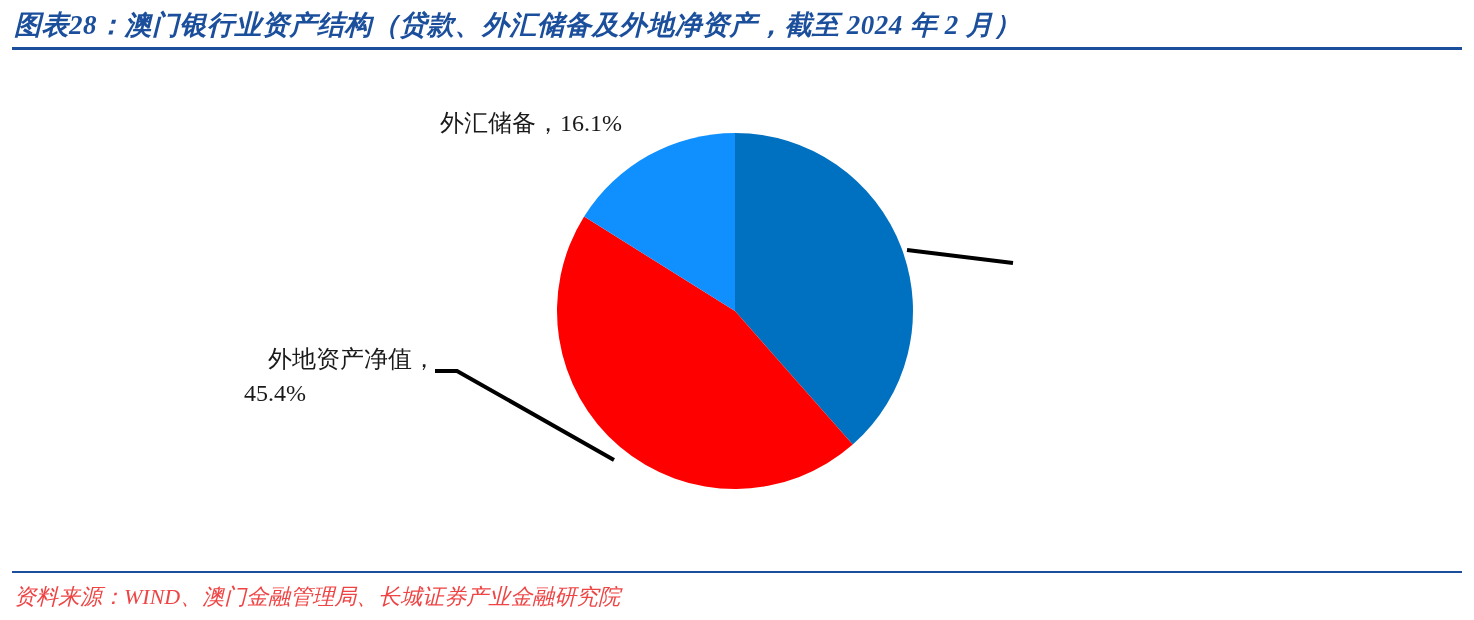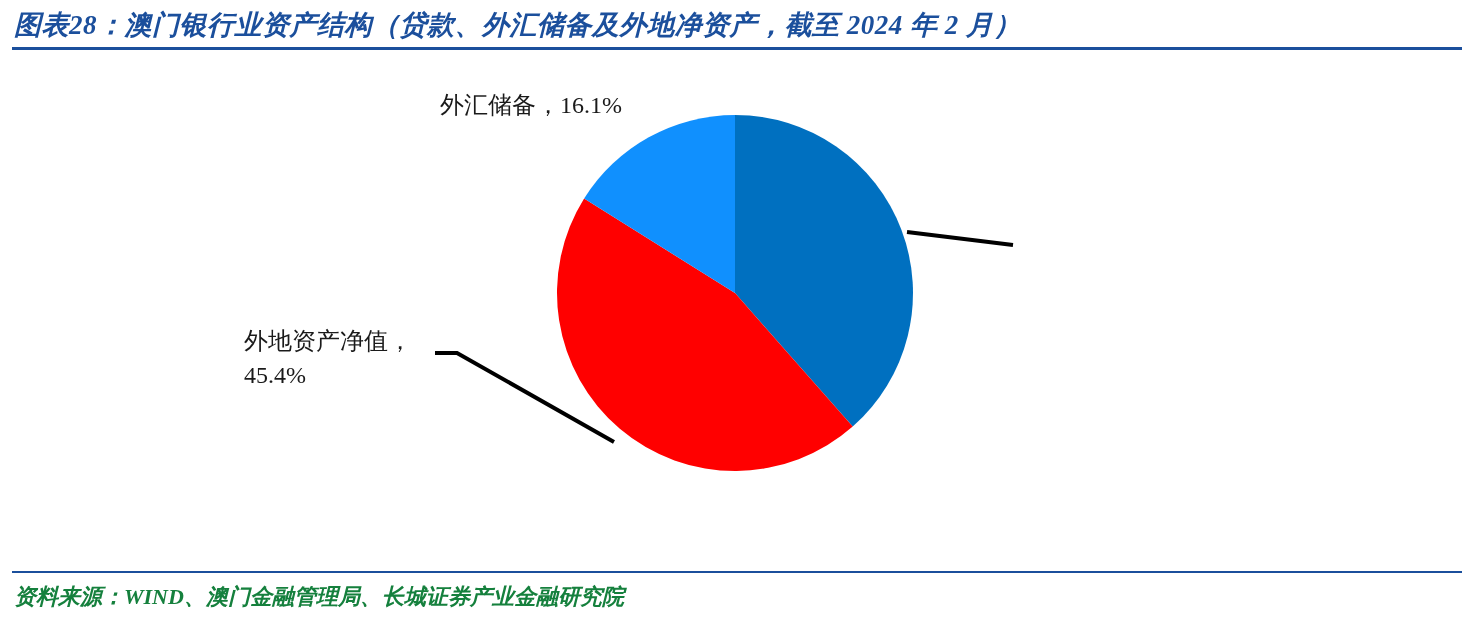--- a/index.html
+++ b/index.html
@@ -53,31 +53,31 @@
     width: 1450px;
     height: 2px;
     background: #1B4F9C;
   }
   #chart-source {
     position: absolute;
     left: 14px;
     top: 582px;
     font-size: 22px;
     font-style: italic;
-    font-weight: bold;
-    color: #15803d;
+    font-weight: normal;
+    color: #ef4444;
     white-space: nowrap;
     line-height: 30px;
   }
 
   
   #plot-area {
     position: absolute;
     left: 0;
-    top: 32px;
+    top: 50px;
     width: 1418px;
     height: 521px;
   }
   #pie-svg {
     position: absolute;
     left: 0;
     top: 0;
     width: 1474px;
     height: 521px;
   }
@@ -103,21 +103,21 @@
     width: 250px;
   }
   #label-credit .lbl-line1 { display: block; text-align: left; }
   #label-credit .lbl-line2 { display: block; text-align: center; }
   #label-external {
     left: 244px;
     top: 292px;
     width: 196px;
     text-align: center;
   }
-  #label-external .lbl-line1 { display: block; text-align: left; }
+  #label-external .lbl-line1 { display: block; text-align: left; margin-left: 24px; }
   #label-external .lbl-line2 { display: block; text-align: left; }
 </style>
 </head>
 <body>
 
 <div id="chart-header">
   <div id="chart-title">图表28：澳门银行业资产结构（贷款、外汇储备及外地净资产，截至 2024 年 2 月）</div>
   <div id="header-rule"></div>
 </div>
 

